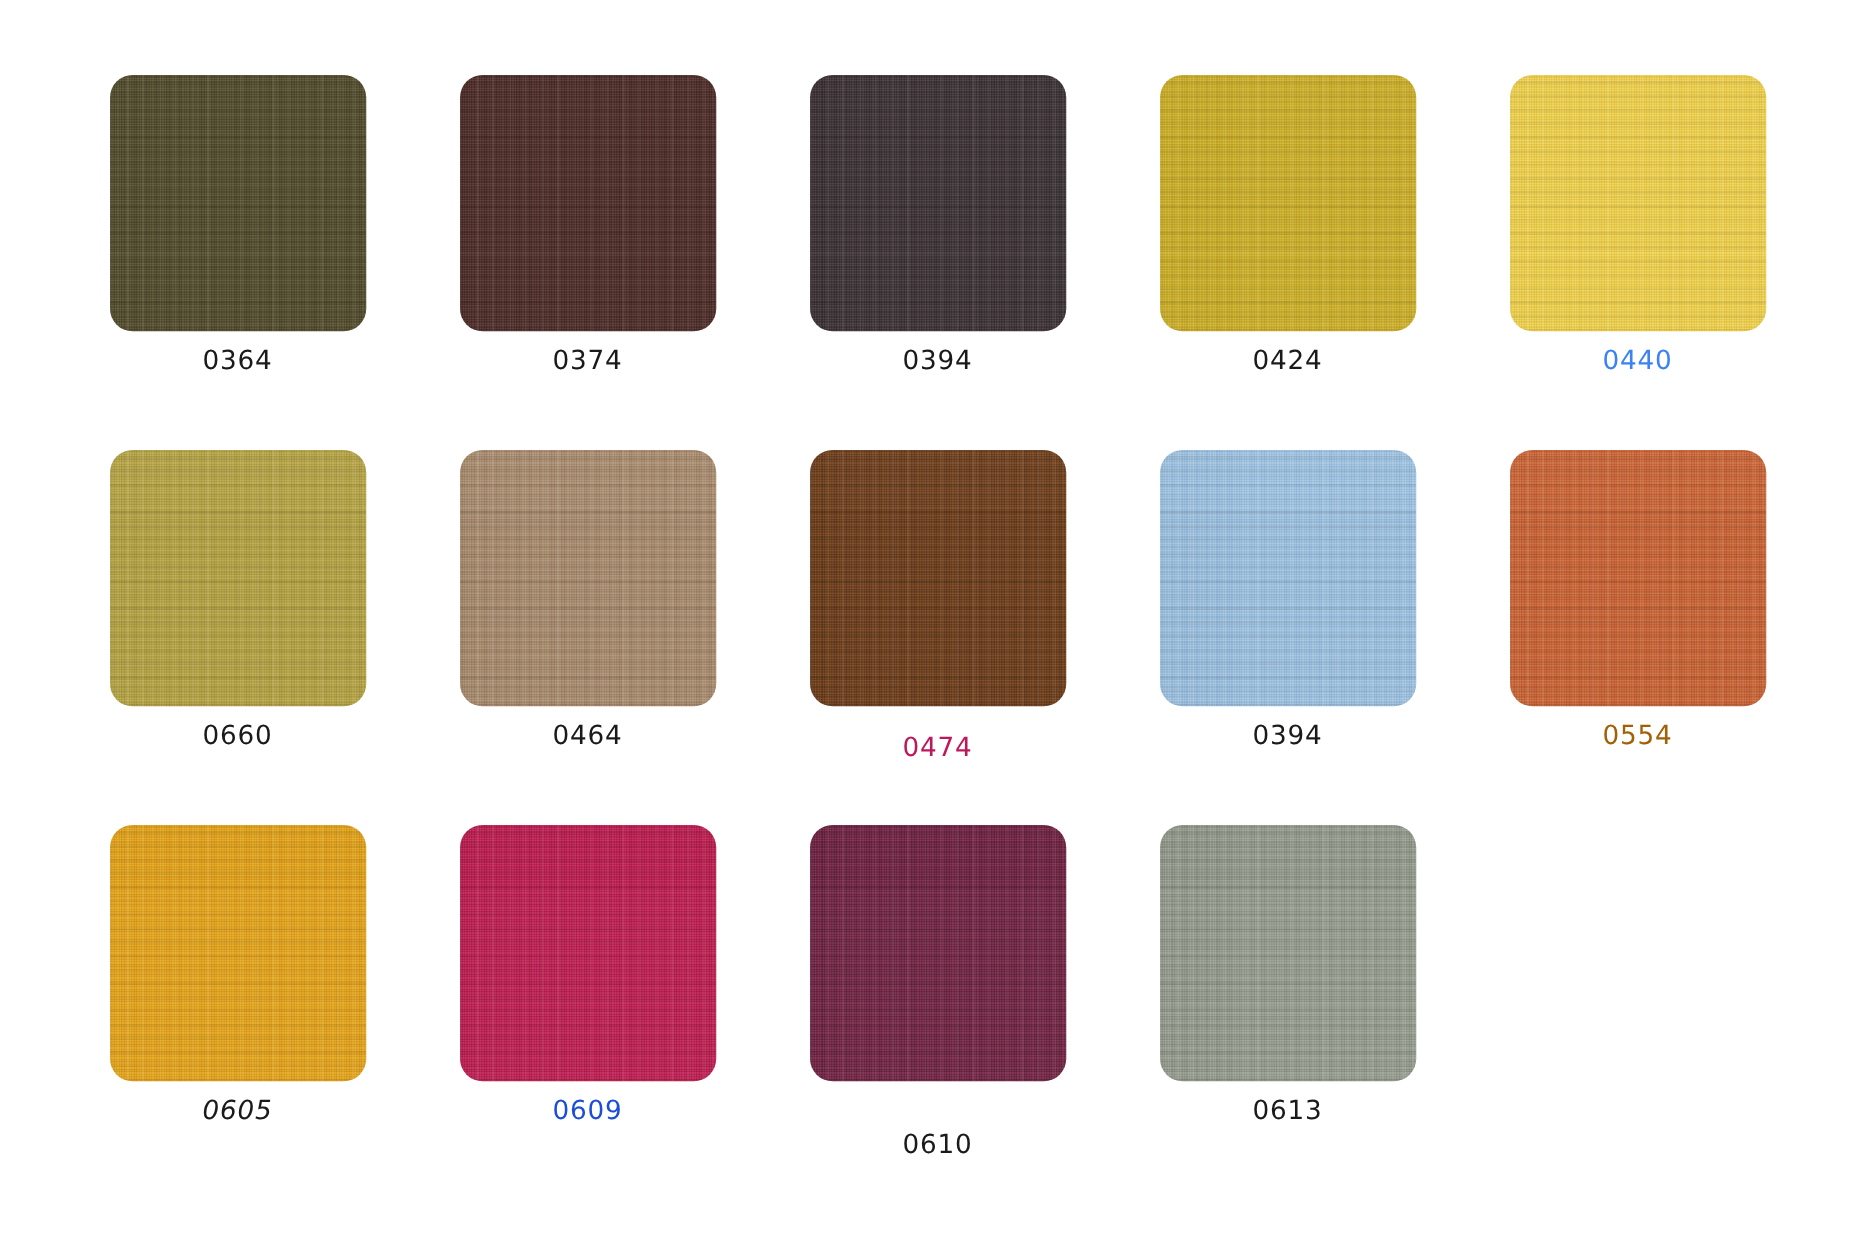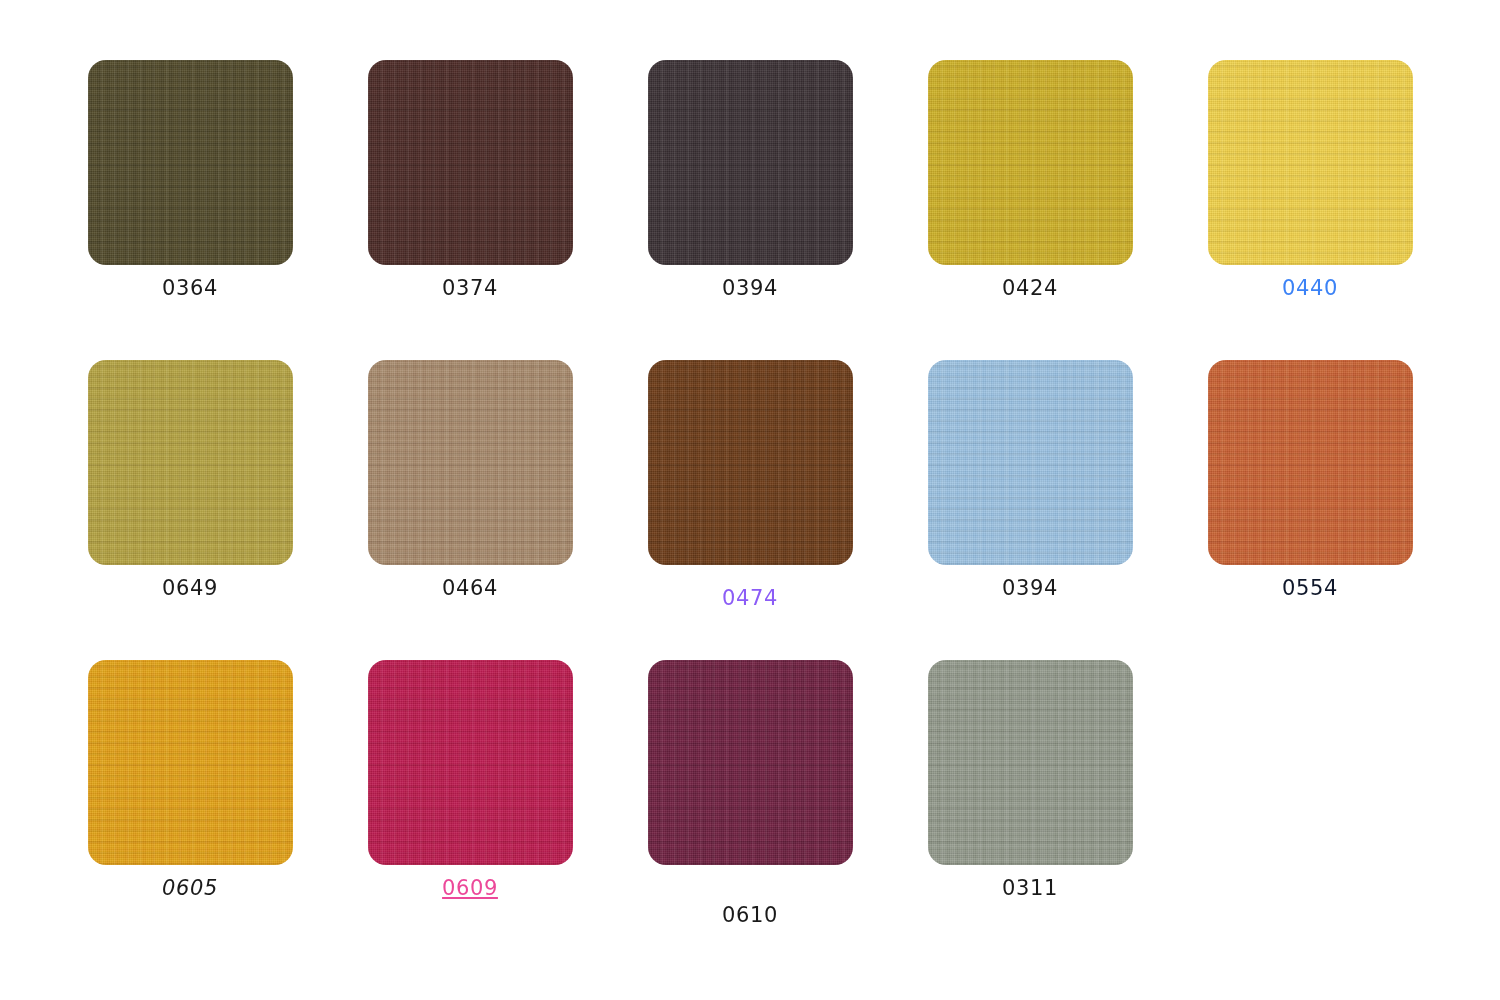--- a/index.html
+++ b/index.html
@@ -180,21 +180,21 @@
     </div>
     <div class="swatch-cell">
       <div class="swatch-chip-wrap">
         <div class="swatch-chip" style="background: rgb(180, 162, 66);">
           <div class="tex-a"></div>
           <div class="tex-b"></div>
           <div class="tex-c"></div>
           <div class="tex-d"></div>
         </div>
       </div>
-      <div class="swatch-label" style="color: rgb(26, 26, 26);">0649</div>
+      <div class="swatch-label" style="color: rgb(26, 26, 26);">0660</div>
     </div>
     <div class="swatch-cell">
       <div class="swatch-chip-wrap">
         <div class="swatch-chip" style="background: rgb(167, 138, 108);">
           <div class="tex-a"></div>
           <div class="tex-b"></div>
           <div class="tex-c"></div>
           <div class="tex-d"></div>
         </div>
       </div>
@@ -202,21 +202,21 @@
     </div>
     <div class="swatch-cell">
       <div class="swatch-chip-wrap">
         <div class="swatch-chip" style="background: rgb(107, 59, 24);">
           <div class="tex-a"></div>
           <div class="tex-b"></div>
           <div class="tex-c"></div>
           <div class="tex-d"></div>
         </div>
       </div>
-      <div class="swatch-label" style="color: #8b5cf6; margin-top: 23px;">0474</div>
+      <div class="swatch-label" style="color: #be185d; margin-top: 23px;">0474</div>
     </div>
     <div class="swatch-cell">
       <div class="swatch-chip-wrap">
         <div class="swatch-chip" style="background: rgb(157, 194, 226);">
           <div class="tex-a"></div>
           <div class="tex-b"></div>
           <div class="tex-c"></div>
           <div class="tex-d"></div>
         </div>
       </div>
@@ -224,21 +224,21 @@
     </div>
     <div class="swatch-cell">
       <div class="swatch-chip-wrap">
         <div class="swatch-chip" style="background: rgb(201, 98, 51);">
           <div class="tex-a"></div>
           <div class="tex-b"></div>
           <div class="tex-c"></div>
           <div class="tex-d"></div>
         </div>
       </div>
-      <div class="swatch-label" style="color: #0f172a;">0554</div>
+      <div class="swatch-label" style="color: #a16207;">0554</div>
     </div>
     <div class="swatch-cell">
       <div class="swatch-chip-wrap">
         <div class="swatch-chip" style="background: rgb(226, 161, 23);">
           <div class="tex-a"></div>
           <div class="tex-b"></div>
           <div class="tex-c"></div>
           <div class="tex-d"></div>
         </div>
       </div>
@@ -246,21 +246,21 @@
     </div>
     <div class="swatch-cell">
       <div class="swatch-chip-wrap">
         <div class="swatch-chip" style="background: rgb(187, 26, 78);">
           <div class="tex-a"></div>
           <div class="tex-b"></div>
           <div class="tex-c"></div>
           <div class="tex-d"></div>
         </div>
       </div>
-      <div class="swatch-label" style="color: #ec4899; text-decoration: underline;">0609</div>
+      <div class="swatch-label" style="color: #1d4ed8;">0609</div>
     </div>
     <div class="swatch-cell">
       <div class="swatch-chip-wrap">
         <div class="swatch-chip" style="background: rgb(109, 32, 64);">
           <div class="tex-a"></div>
           <div class="tex-b"></div>
           <div class="tex-c"></div>
           <div class="tex-d"></div>
         </div>
       </div>
@@ -268,15 +268,15 @@
     </div>
     <div class="swatch-cell">
       <div class="swatch-chip-wrap">
         <div class="swatch-chip" style="background: rgb(147, 154, 140);">
           <div class="tex-a"></div>
           <div class="tex-b"></div>
           <div class="tex-c"></div>
           <div class="tex-d"></div>
         </div>
       </div>
-      <div class="swatch-label" style="color: rgb(26, 26, 26);">0311</div>
+      <div class="swatch-label" style="color: rgb(26, 26, 26);">0613</div>
     </div>
   </div>
 
 </body></html>

